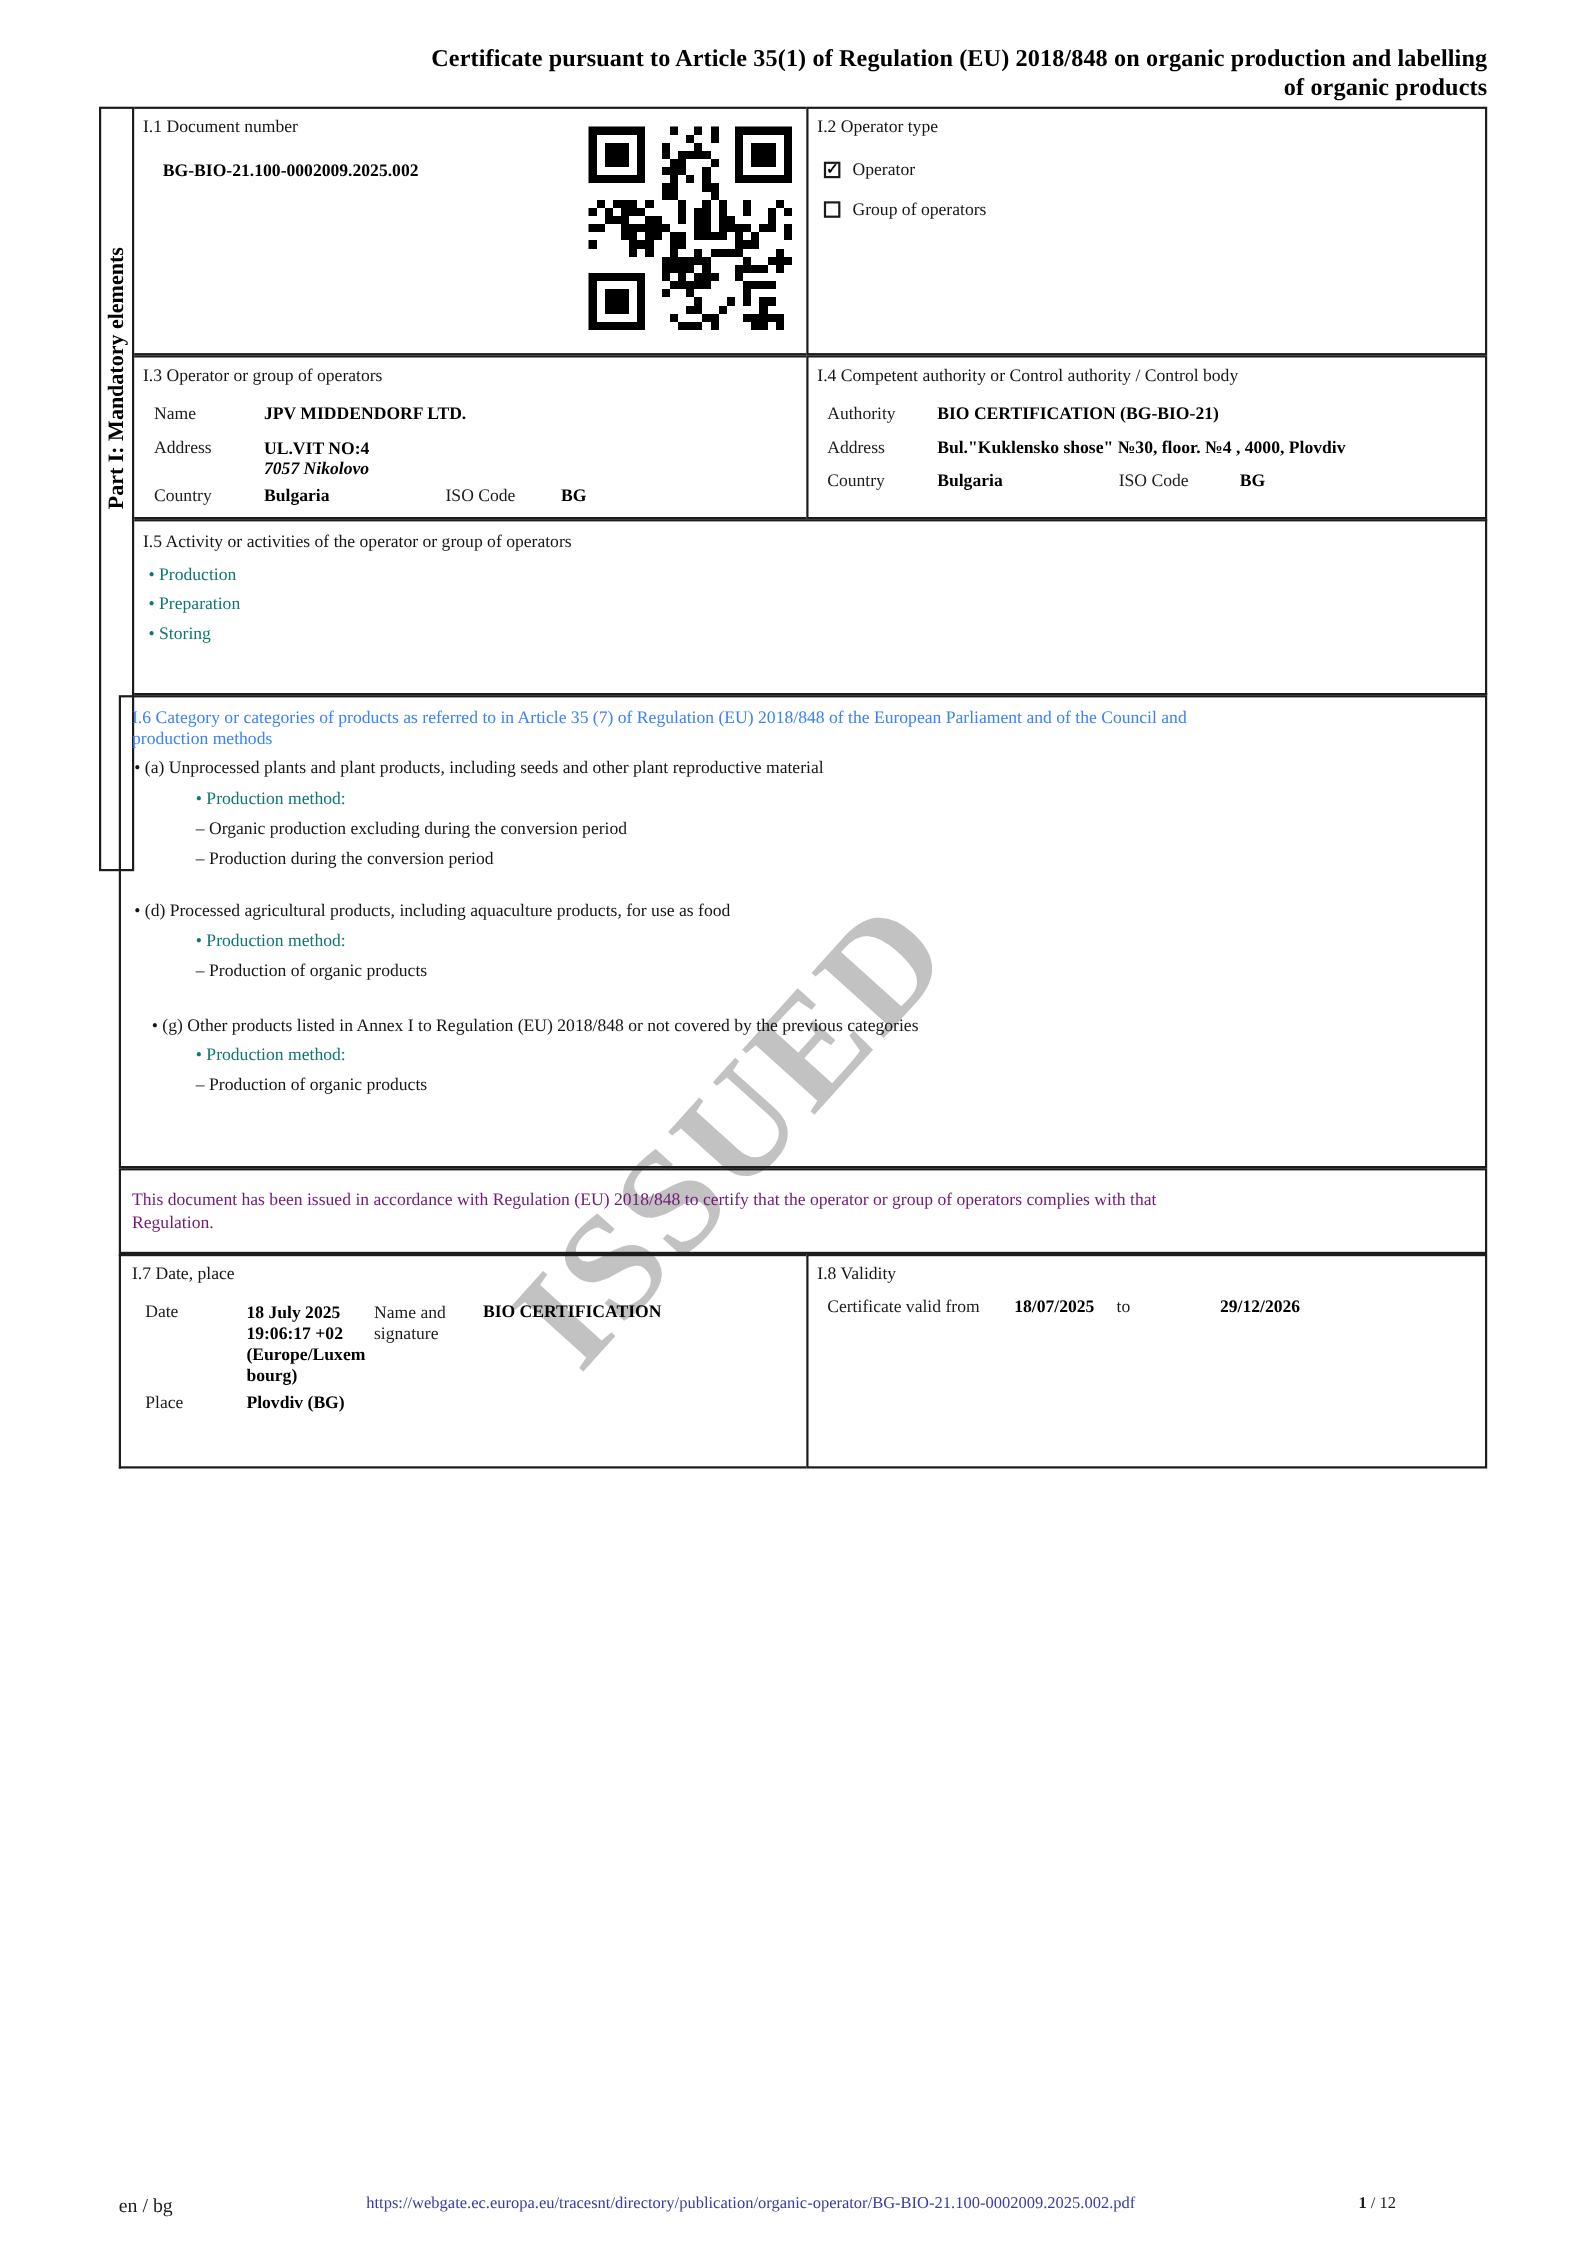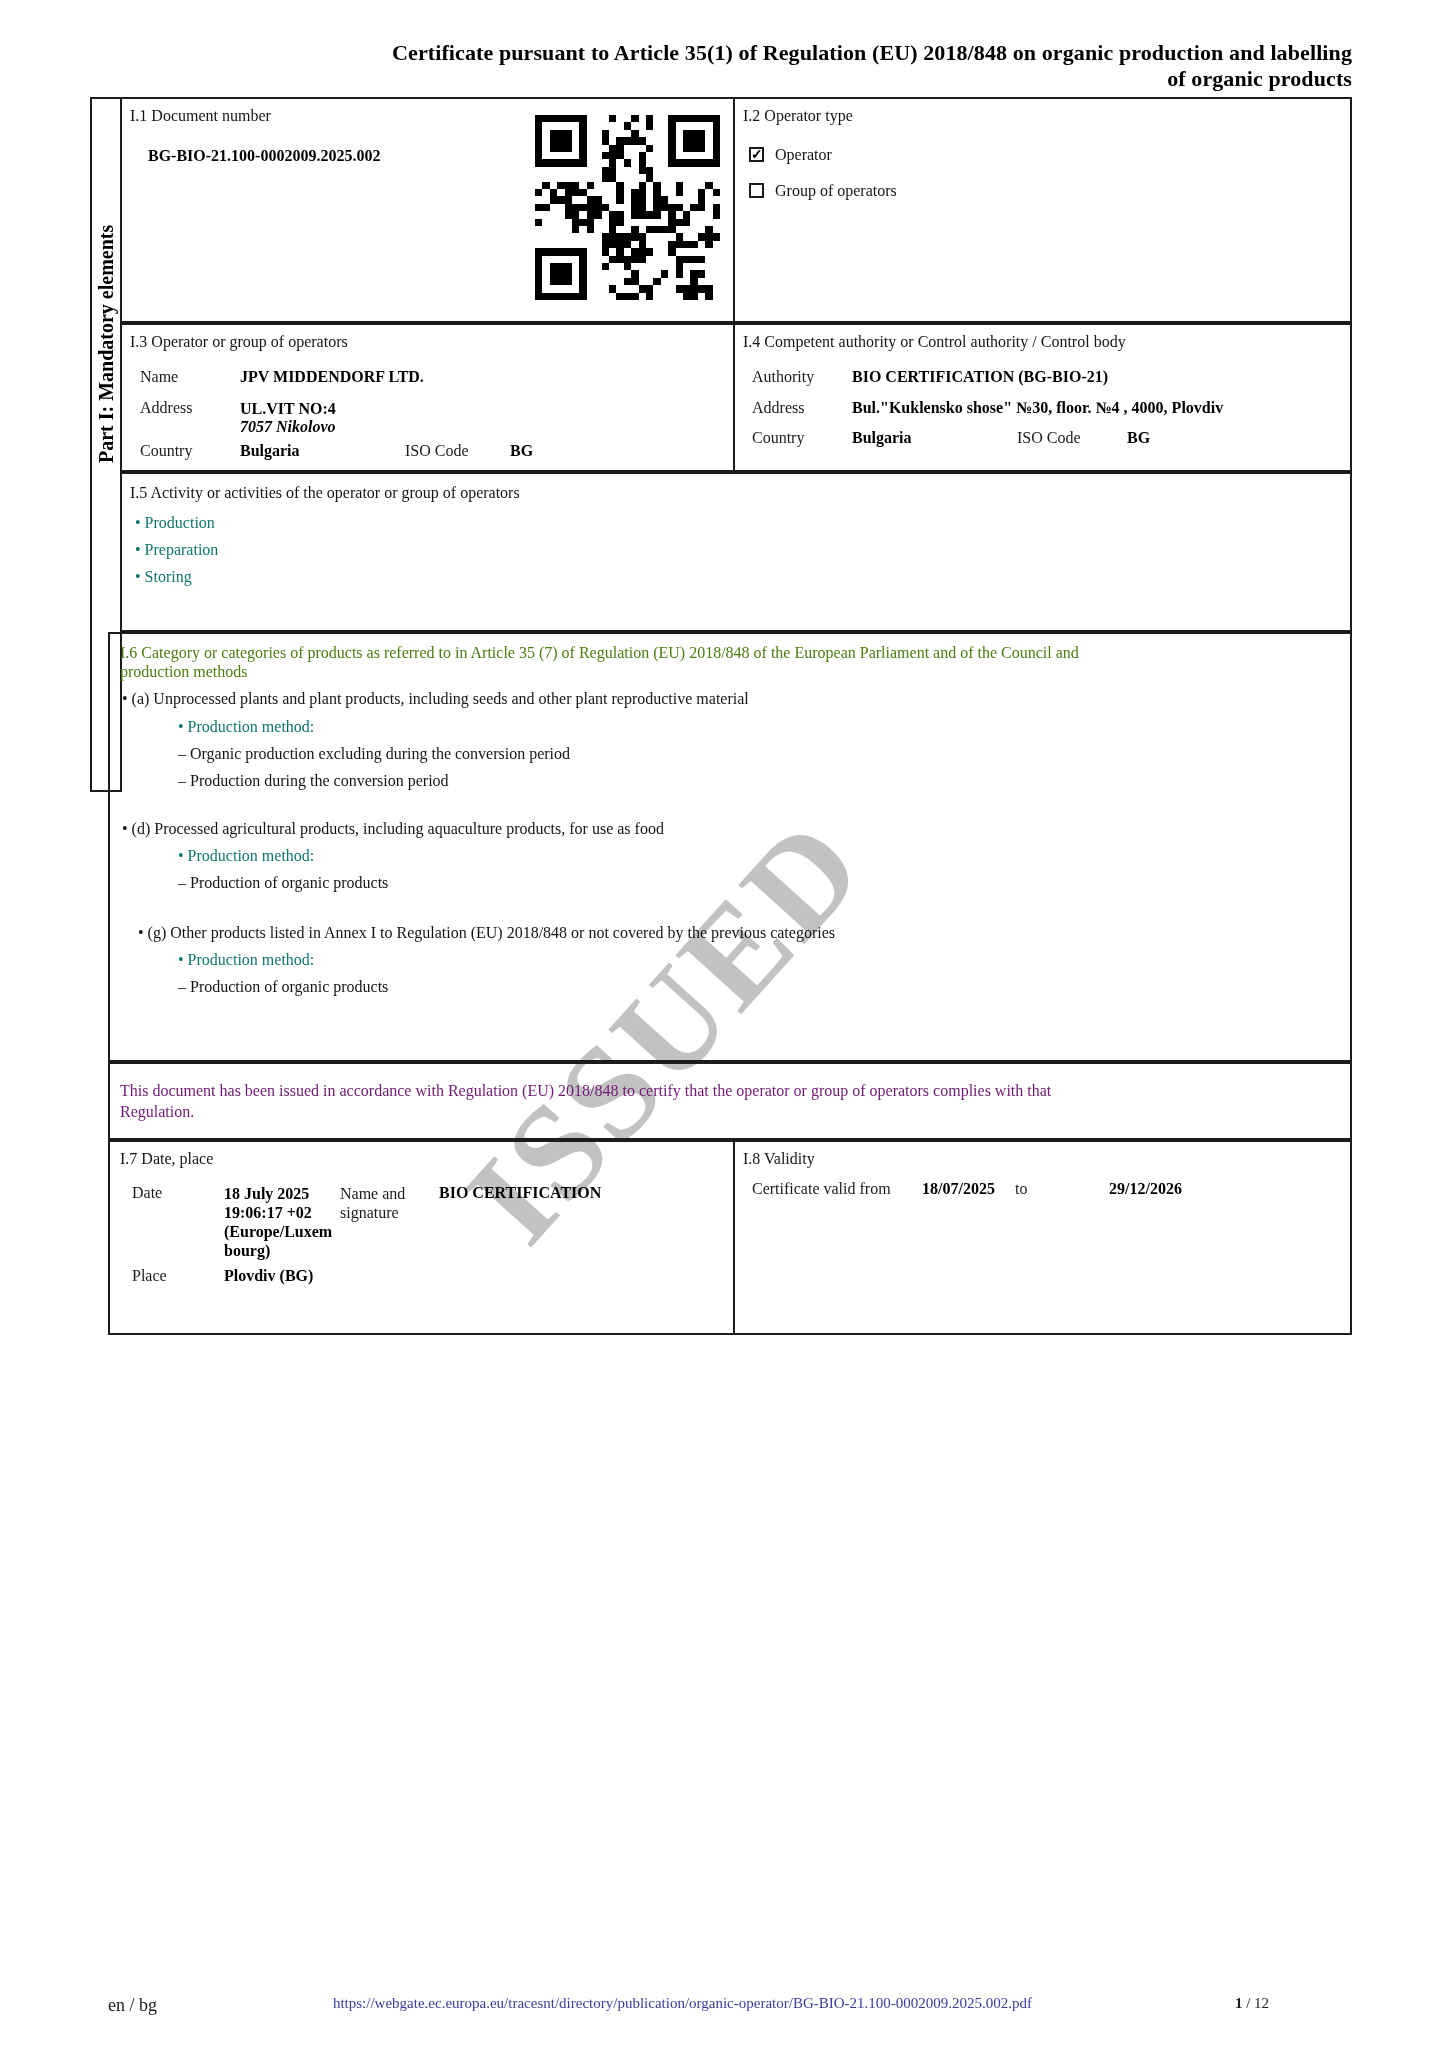--- a/index.html
+++ b/index.html
@@ -47,21 +47,21 @@
   .opt-label{position:absolute;font-size:16px;color:#151515;}
   #qr{position:absolute;right:13px;top:16px;width:185px;height:185px;}
   #footer-lang{position:absolute;left:108px;top:1995px;font-size:18px;color:#1b1b1b;}
   #footer-url{position:absolute;left:95px;top:1995px;width:1175px;text-align:center;
     font-size:15px;color:#3b3b9e;text-decoration:none;}
   #footer-page{position:absolute;left:1152px;top:1995px;width:200px;text-align:center;
     font-size:15px;color:#1b1b1b;font-family:Liberation Serif, serif;}
   #footer-page b{font-weight:bold;}
   .addr-line{line-height:19px;}
   .stmt{position:absolute;left:10px;top:16px;width:1210px;font-size:16px;line-height:21px;color:#701a75;}
-  .i6lab{position:absolute;left:10px;top:9px;width:1215px;font-size:16px;line-height:19px;color:#4d7c0f;}
+  .i6lab{position:absolute;left:10px;top:9px;width:1215px;font-size:16px;line-height:19px;color:#3b82f6;}
 </style>
 </head>
 <body>
 
 <div id="watermark">ISSUED</div>
 
 <div id="title">
   <div>Certificate pursuant to Article 35(1) of Regulation (EU) 2018/848 on organic production and labelling</div>
   <div>of organic products</div>
 </div>

